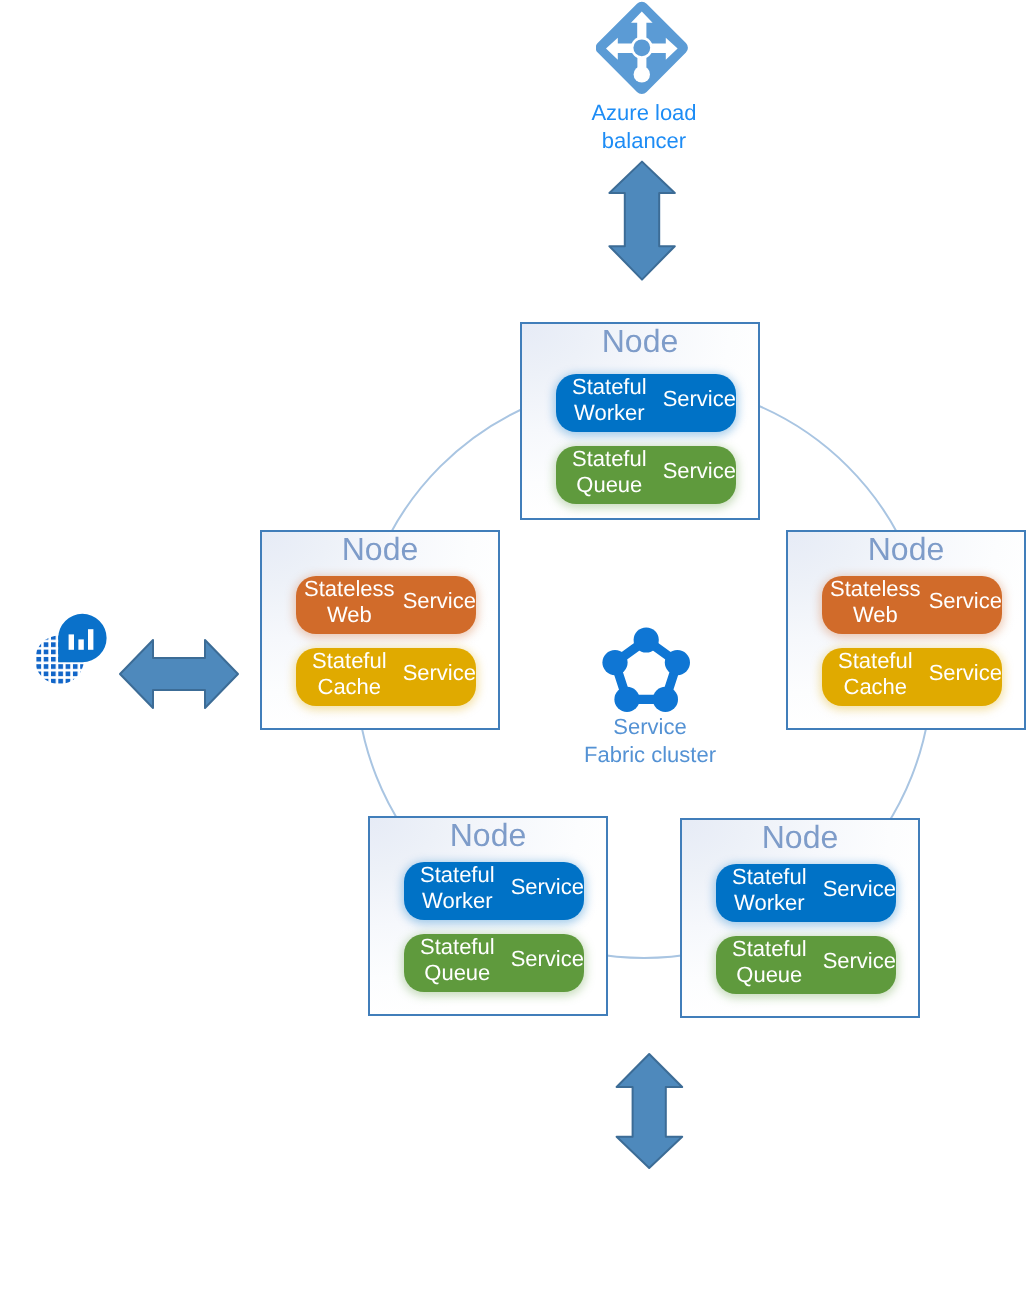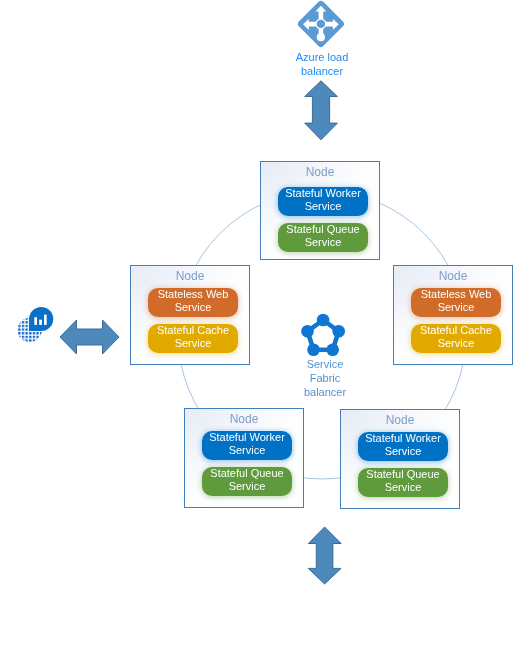--- a/index.html
+++ b/index.html
@@ -3,25 +3,25 @@
 <meta charset="utf-8">
 <style>
   html,body{margin:0;padding:0;}
   body{width:515px;height:652px;background:#ffffff;
        font-family:"DejaVu Sans",sans-serif;overflow:hidden;position:relative;}
   .stage{position:absolute;left:0;top:0;width:515px;height:652px;}
   svg.ring{position:absolute;left:0;top:0;pointer-events:none;}
   .node{position:absolute;box-sizing:border-box;border:1px solid #417eba;
         background:radial-gradient(130% 120% at 0% 0%,#e6ebf6 0%,#edf1f8 22%,#f6f8fc 46%,#fcfdfe 68%,#ffffff 85%);}
   .node-label{position:absolute;left:0;right:0;top:3px;text-align:center;
-              font-family:"Liberation Sans",sans-serif;font-size:12px;line-height:14px;color:#7e9cc9;}
+              font-family:"Liberation Sans",sans-serif;font-size:16px;line-height:14px;color:#7e9cc9;}
   .pill{position:absolute;border-radius:10px;color:#ffffff;
         font-family:"Liberation Sans",sans-serif;font-size:11px;
-        line-height:13.1px;text-align:center;display:flex;flex-direction:column;
-        align-items:center;justify-content:flex-start;padding-bottom:1px;box-sizing:border-box;}
+        line-height:13.1px;text-align:center;display:flex;flex-direction:row;
+        align-items:center;justify-content:space-between;padding-bottom:1px;box-sizing:border-box;}
   .iconcap{position:absolute;text-align:center;font-family:"Liberation Sans",sans-serif;
            font-size:11px;line-height:13.9px;color:#1d8cf5;}
   .iconcap.soft{color:#5492d4;}
   .iconwrap{position:absolute;}
   .blobtxt{font-family:"DejaVu Sans",sans-serif;font-size:7.6px;font-weight:bold;letter-spacing:0px;}
 </style>
 </head>
 <body>
 
 <div class="stage">
@@ -75,21 +75,21 @@
         <circle cx="27.1" cy="12.0" r="6.3"></circle>
         <circle cx="42.7" cy="23.3" r="6.3"></circle>
         <circle cx="36.7" cy="41.7" r="6.3"></circle>
         <circle cx="17.5" cy="41.7" r="6.3"></circle>
         <circle cx="11.5" cy="23.3" r="6.3"></circle>
       </g>
     </svg>
   </div>
   <div class="iconcap soft" style="left:289px;top:358px;width:72px;">
     <div>Service</div>
-    <div>Fabric balancer</div>
+    <div>Fabric cluster</div>
   </div>
 
   <div class="iconcap" style="left:290px;top:665px;width:72px;">
     <div>Blob Storage</div>
   </div>
 
   <svg class="ring" width="515" height="652">
     <path d="M321 80.8 L337.4 96.5 L329.6 96.5 L329.6 123.1 L337.4 123.1 L321 139.8 L304.7 123.1 L312.4 123.1 L312.4 96.5 L304.7 96.5 Z" fill="#4e89bc" stroke="#3c6c96" stroke-width="1" stroke-linejoin="round"></path>
     <path d="M324.6 527 L341.1 543.5 L332.9 543.5 L332.9 568.4 L341.1 568.4 L324.6 584 L308.3 568.4 L316.3 568.4 L316.3 543.5 L308.3 543.5 Z" fill="#4e89bc" stroke="#3c6c96" stroke-width="1" stroke-linejoin="round"></path>
     <path d="M60 337 L76.5 320 L76.5 329 L102.5 329 L102.5 320 L119 337 L102.5 354 L102.5 345 L76.5 345 L76.5 354 Z" fill="#4e89bc" stroke="#3c6c96" stroke-width="1" stroke-linejoin="round"></path>

